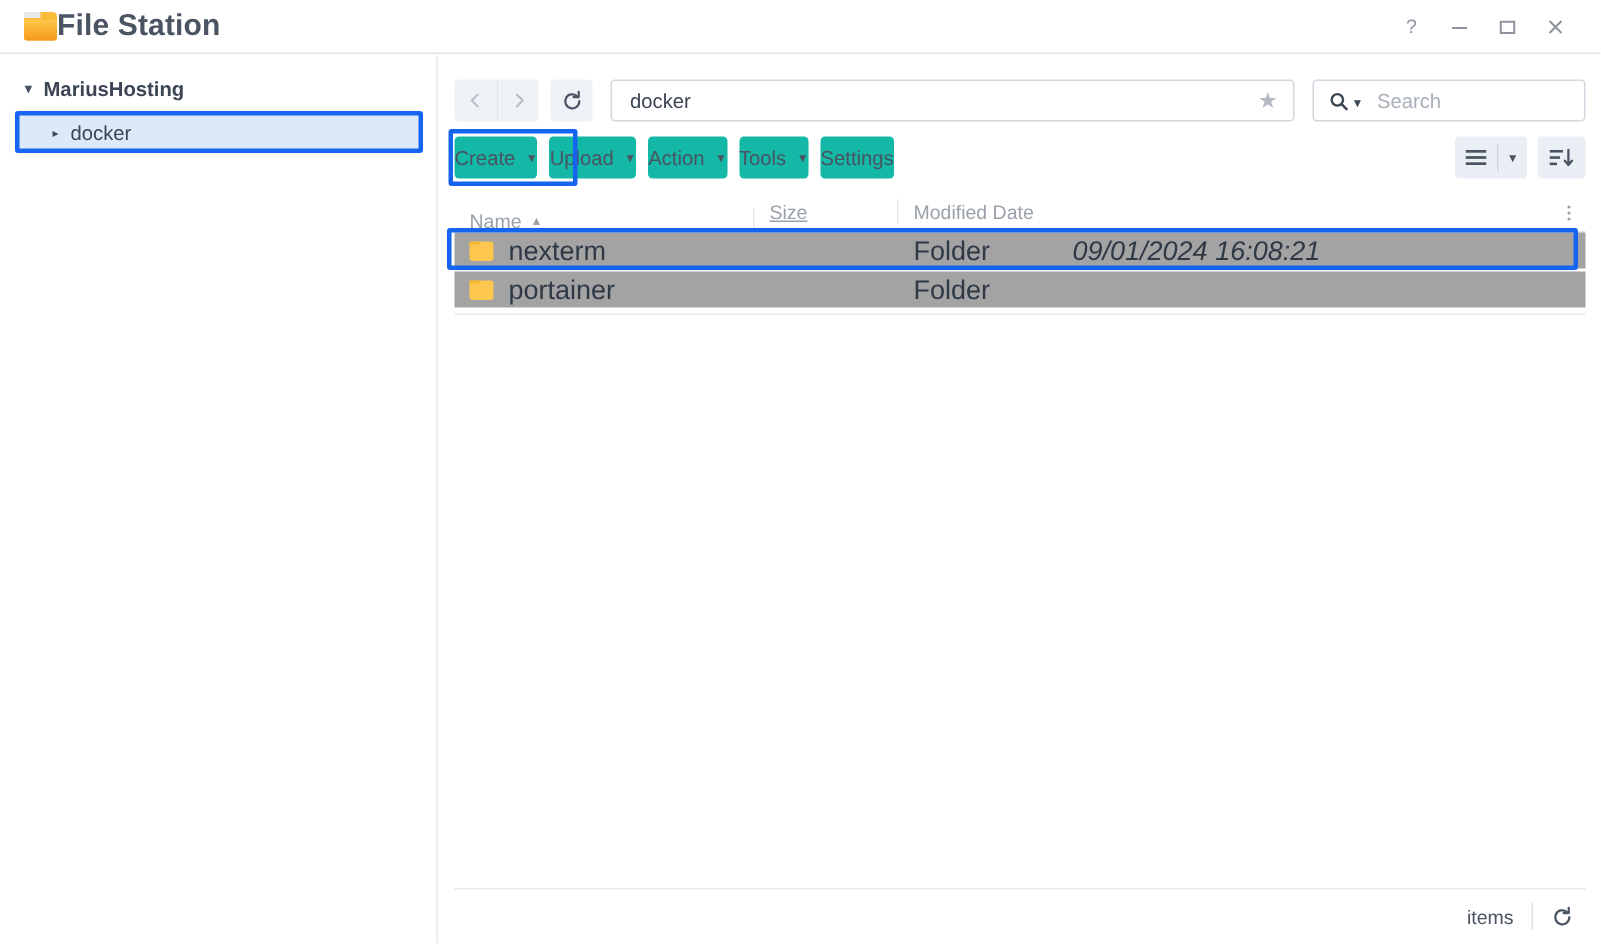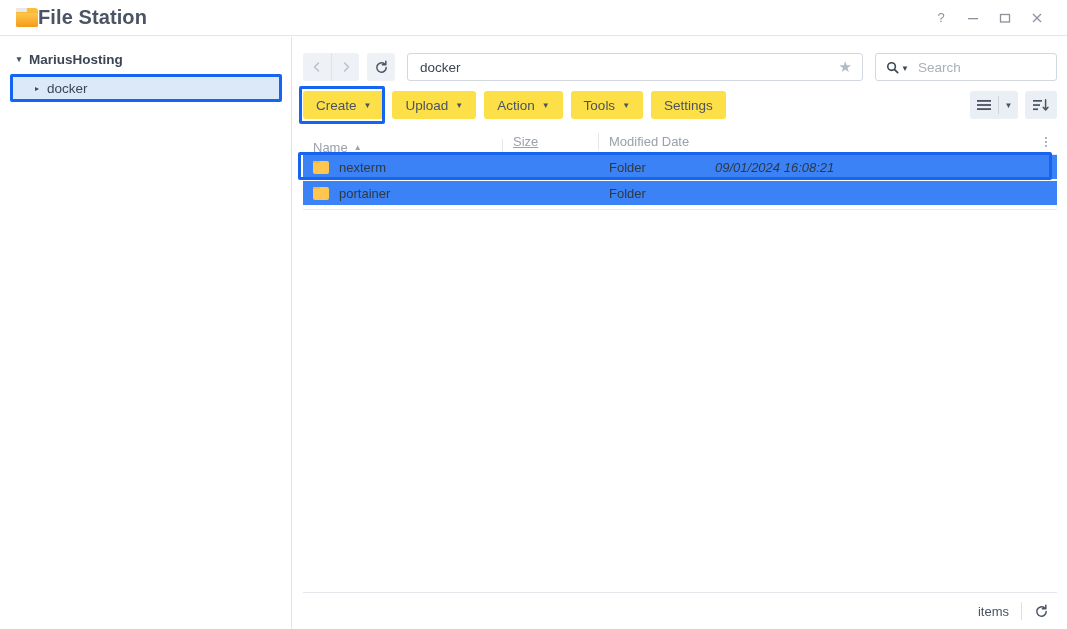--- a/index.html
+++ b/index.html
@@ -152,24 +152,24 @@
   .search-ph { font-size: 13.5px; color: #a9b0ba; margin-left: 9px; }
 
   
   .toolbar {
     position: absolute; left: 10px; top: 53px;
     width: 754px; height: 30px;
     display: flex; align-items: center;
   }
   .tbtn {
     height: 28px;
-    background: #fde047;
+    background: #14b8a6;
     border-radius: 3px;
     display: flex; align-items: center;
-    padding: 0 13px;
+    padding: 0 0;
     font-size: 13.5px;
     color: #4a5362;
     margin-right: 8px;
     white-space: nowrap;
   }
   .tbtn .dd { font-size: 8px; margin-left: 7px; color: #4a5362; }
   .tb-right { margin-left: auto; display: flex; align-items: center; }
   .viewgrp {
     height: 28px; background: #eaeef5; border-radius: 3px;
     display: flex; align-items: center; margin-right: 7px;
@@ -197,22 +197,22 @@
   .col-type { width: 106px; }
   .col-date { flex: 1 1 auto; }
   .sortarrow { font-size: 8px; margin-left: 6px; color: #9aa1ab; }
   .kebab { width: 22px; display: flex; align-items: center; justify-content: center;
            color: #9aa1ab; font-size: 12px; letter-spacing: 0; }
 
   
   .rows { position: absolute; left: 10px; top: 118px; width: 754px; }
   .row {
     height: 24px; display: flex; align-items: center;
-    font-size: 13px; color: #2f3845;
-    background: #3b82f6;
+    font-size: 18px; color: #2f3845;
+    background: #a3a3a3;
   }
   .cell { height: 24px; display: flex; align-items: center; padding-left: 10px; }
   .cell-name { width: 200px; }
   .cell-size { width: 96px; }
   .cell-type { width: 106px; }
   .cell-date { flex: 1 1 auto; font-style: italic; }
   .folder-ico {
     width: 16px; height: 13px; position: relative; margin-right: 10px; flex: none;
   }
   .folder-ico .fb { position: absolute; left: 0; top: 0; width: 16px; height: 13px;

